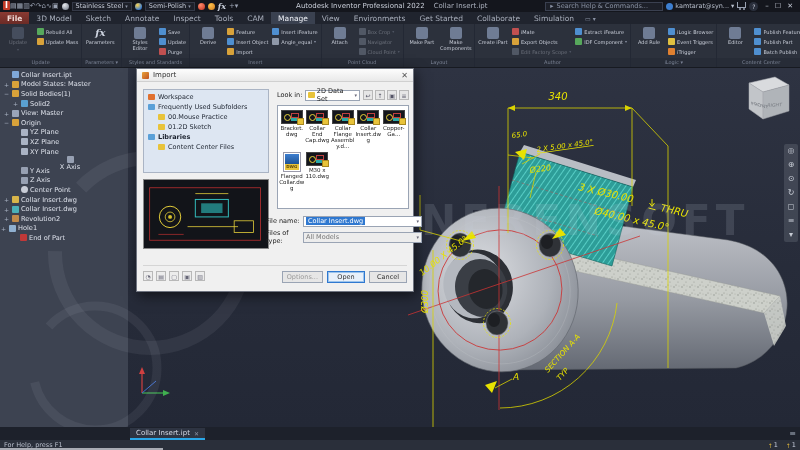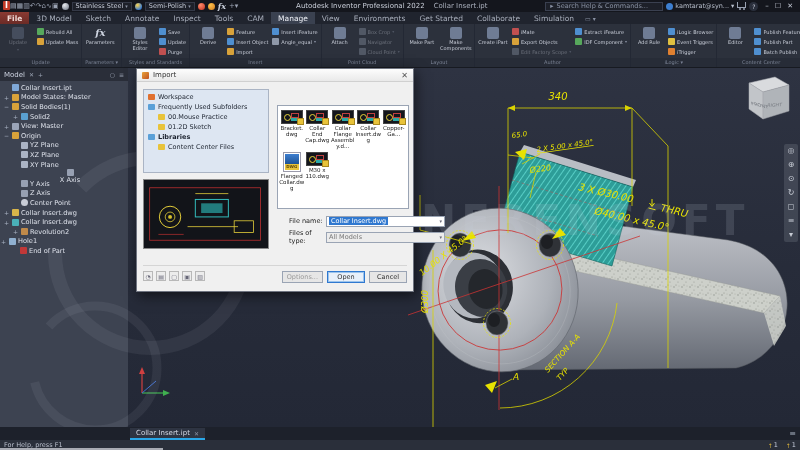--- a/index.html
+++ b/index.html
@@ -115,21 +115,21 @@
   .fitem{width:25.5px;display:flex;flex-direction:column;align-items:center;margin-bottom:3px;}
   .fthumb{width:22px;height:14px;background:#14161c;position:relative;border:1px solid #444;}
   .fthumb .y{position:absolute;left:2px;top:3px;width:7px;height:7px;border:1px solid #e8d23a;border-radius:50%;}
   .fthumb .r{position:absolute;right:3px;top:2px;width:8px;height:5px;border:1px solid #c04040;}
   .fthumb .c{position:absolute;right:5px;bottom:2px;width:6px;height:3px;background:#2aa8a8;}
   .fbadge{position:absolute;right:-2px;bottom:-2px;width:7px;height:7px;background:#e8c33a;border:1px solid #a88820;}
   .fbig{width:18px;height:20px;background:#fff;border:1px solid #99a;position:relative;}
   .fbig .top{position:absolute;left:1px;top:1px;right:1px;height:11px;background:linear-gradient(#3d7fd0,#1a4e90);}
   .fbig .dwg{position:absolute;left:1px;bottom:1px;right:1px;height:6px;background:#e8c33a;color:#5a4508;font-size:4px;font-weight:bold;text-align:center;line-height:6px;}
   .fname{font-size:5.5px;color:#222;text-align:center;line-height:6px;margin-top:1px;max-width:26px;word-wrap:break-word;}
-  .drow{position:absolute;left:152px;height:12px;display:flex;align-items:center;gap:3px;width:156px;}
+  .drow{position:absolute;left:129px;height:12px;display:flex;align-items:center;gap:3px;width:156px;}
   .drow .dl{width:34px;flex:0 0 auto;color:#222;}
   .dcombo{flex:1;height:11px;border:1px solid #9aa4b4;background:#fff;display:flex;align-items:center;padding:0 2px;position:relative;}
   .dcombo .car{margin-left:auto;color:#667;font-size:5px;}
   .dcombo.sel span.v{background:#2f78d0;color:#fff;padding:0 2px;}
   .dcombo.gray{background:#ececec;color:#777;}
   .projbtn{flex:0 0 auto;height:11px;border:1px solid #9aa4b4;background:#e6e6e6;padding:0 4px;line-height:10px;color:#333;}
   .dsep{position:absolute;left:6px;right:6px;top:196px;border-top:1px solid #d5d5d5;}
   .dtools{position:absolute;left:6px;top:202px;display:flex;gap:3px;}
   .dtool{width:10px;height:10px;background:#ececec;border:1px solid #b8b8b8;font-size:6px;text-align:center;line-height:9px;color:#667;}
   .dbtns{position:absolute;right:6px;top:202px;display:flex;gap:4px;}
@@ -410,27 +410,20 @@
               <span class="sicon" data-icon="batchpub"></span>
               <span>Batch Publish</span>
             </div>
           </div>
         </div>
         <div class="glabel">Content Center</div>
       </div>
     </div>
 
   <div class="browser">
-    <div class="bheader">
-      <span>Model</span>
-      <span class="x">✕</span>
-      <span class="x">+</span>
-      <span class="bflex"></span>
-      <span id="btools"><span class="x" style="margin-left: 4px;">○</span><span class="x" style="margin-left: 4px;">≡</span></span>
-    </div>
     <div class="btree" id="btree">
         <div class="trow" style="padding-left: 3px;">
           <span class="texp"></span>
           <span class="ticon" data-ticon="part"></span>
           <span>Collar Insert.ipt</span>
         </div>
         <div class="trow" style="padding-left: 3px;">
           <span class="texp">+</span>
           <span class="ticon" data-ticon="folder"></span>
           <span>Model States: Master</span>
@@ -493,21 +486,21 @@
         <div class="trow" style="padding-left: 3px;">
           <span class="texp">+</span>
           <span class="ticon" data-ticon="dwg"></span>
           <span>Collar Insert.dwg</span>
         </div>
         <div class="trow" style="padding-left: 3px;">
           <span class="texp">+</span>
           <span class="ticon" data-ticon="dwg2"></span>
           <span>Collar Insert.dwg</span>
         </div>
-        <div class="trow" style="padding-left: 12px;">
+        <div class="trow" style="padding-left: 3px;">
           <span class="texp">+</span>
           <span class="ticon" data-ticon="revolve"></span>
           <span>Revolution2</span>
         </div>
         <div class="trow" style="padding-left: 0;">
           <span class="texp">+</span>
           <span class="ticon" data-ticon="hole"></span>
           <span>Hole1</span>
         </div>
         <div class="trow" style="padding-left: 11px;">
@@ -710,20 +703,34 @@
       <circle cx="26" cy="38" r="5" fill="none" stroke="#e8d23a" stroke-width="0.8"></circle>
       <circle cx="26" cy="38" r="2" fill="#d8c22a"></circle>
       <rect x="52" y="20" width="34" height="18" fill="none" stroke="#34c0c0" stroke-width="1"></rect>
       <rect x="58" y="24" width="22" height="10" fill="#2aa8a8" opacity=".7"></rect>
       <line x1="44" y1="48" x2="96" y2="48" stroke="#e8d23a" stroke-width="0.8"></line>
       <line x1="52" y1="14" x2="86" y2="14" stroke="#e8d23a" stroke-width="0.8"></line>
       <rect x="92" y="42" width="20" height="12" fill="none" stroke="#e8d23a" stroke-width="0.8"></rect>
       <line x1="14" y1="56" x2="40" y2="56" stroke="#c03030" stroke-width="0.7"></line>
     </svg>
 
+    <div class="lookin">
+      <span class="lbl">Look in:</span>
+      <span class="licombo">
+        <span class="fold"></span>
+        <span>2D Data Set</span>
+        <span class="car">▾</span>
+      </span>
+      <span class="litools" id="litools">
+          <span class="litool">↩</span>
+          <span class="litool">↑</span>
+          <span class="litool">▣</span>
+          <span class="litool">≡</span>
+        </span>
+    </div>
 
     <div class="flist" id="flist">
         <div class="fitem">
           <div class="fthumb">
             <span class="y"></span>
             <span class="r"></span>
             <span class="c"></span>
             <span class="fbadge"></span>
           </div>
           <div class="fname">Bracket.dwg</div>

